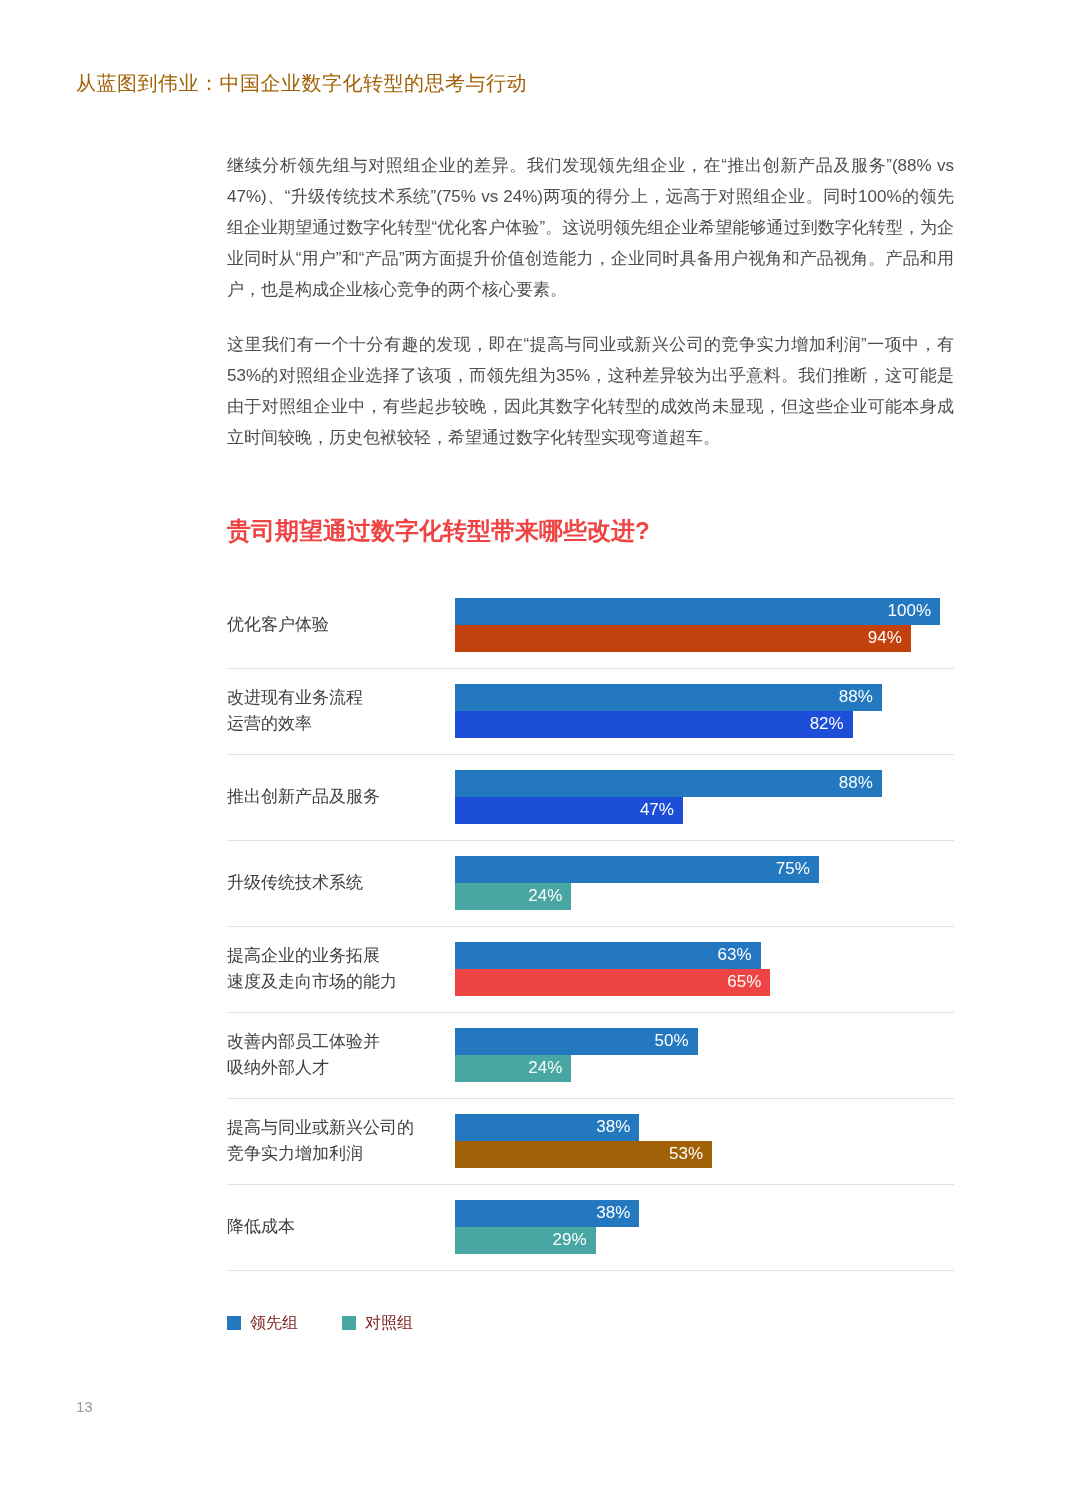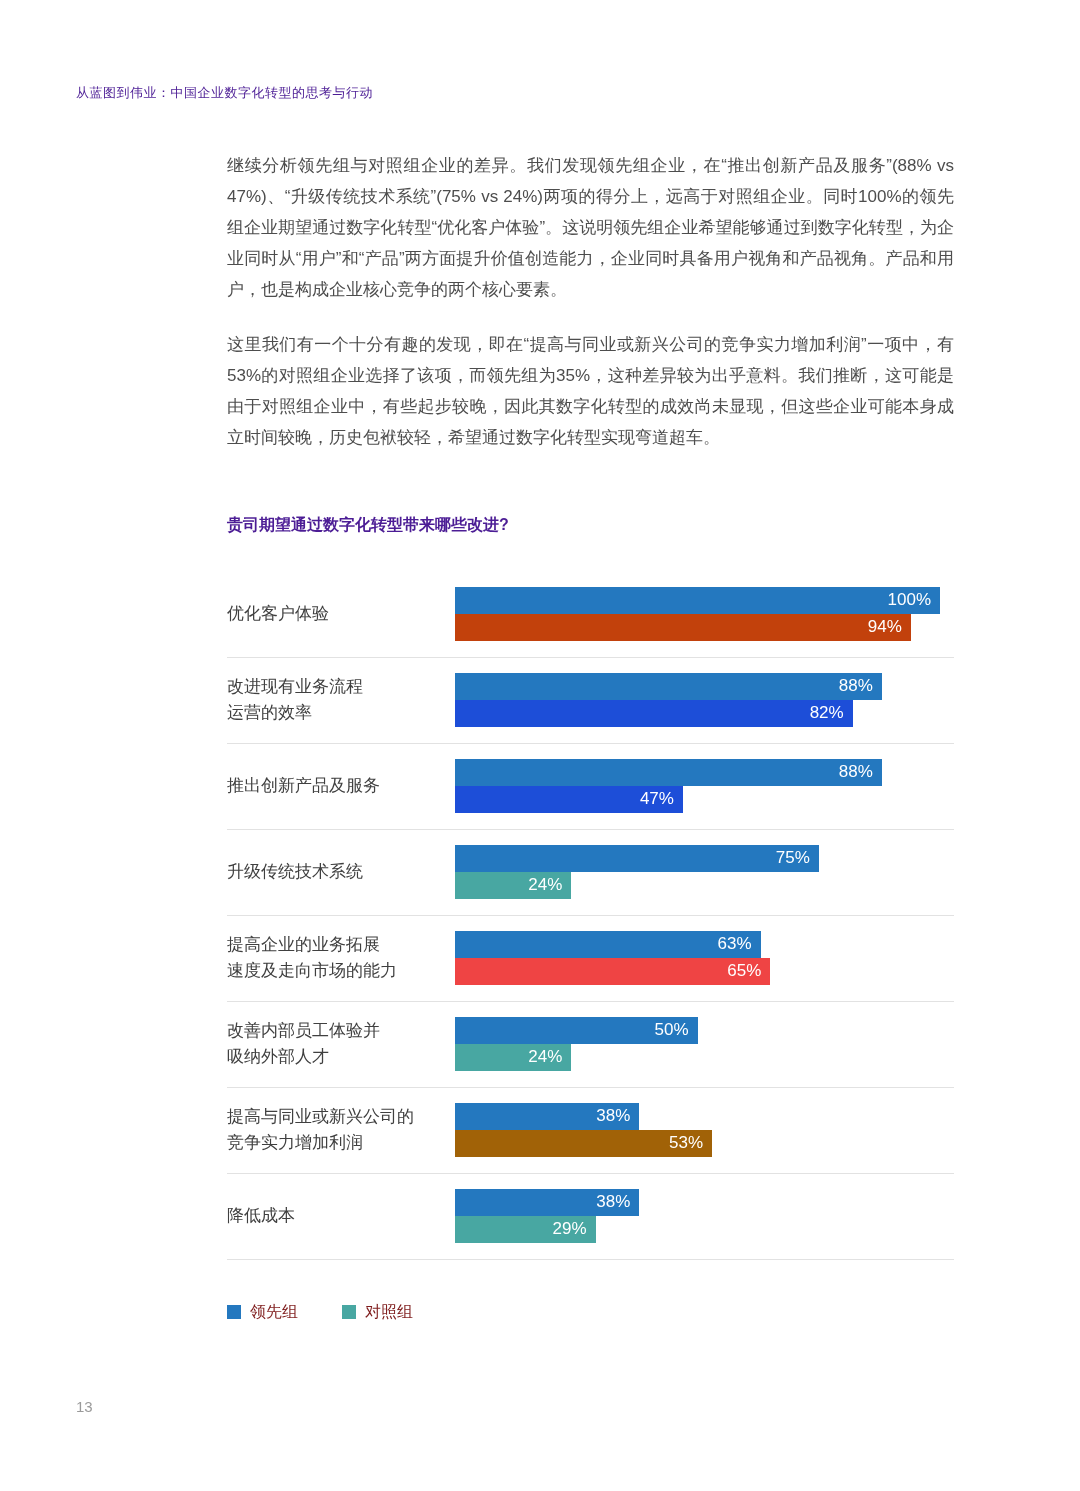--- a/index.html
+++ b/index.html
@@ -11,43 +11,43 @@
   .page {
     position: relative;
     width: 1080px;
     height: 1491px;
     background: #ffffff;
     overflow: hidden;
   }
   .header {
     position: absolute;
     left: 76px;
-    top: 84px;
-    font-size: 13px;
-    color: #4c1d95;
+    top: 70px;
+    font-size: 20px;
+    color: #a16207;
     letter-spacing: 0.5px;
   }
   .content {
     position: absolute;
     left: 227px;
     top: 150px;
     width: 727px;
   }
   .para {
     font-size: 17px;
     line-height: 1.83;
     color: #4d4d4d;
     text-align: justify;
     margin-bottom: 23px;
   }
   .chart-title {
     margin-top: 62px;
-    font-size: 16px;
+    font-size: 24px;
     font-weight: 600;
-    color: #4c1d95;
+    color: #ef4444;
     margin-bottom: 36px;
   }
   .chart-row {
     display: flex;
     align-items: center;
     padding: 15px 0 16px 0;
     border-bottom: 1px solid #e2e2e2;
   }
   .row-label {
     width: 228px;

